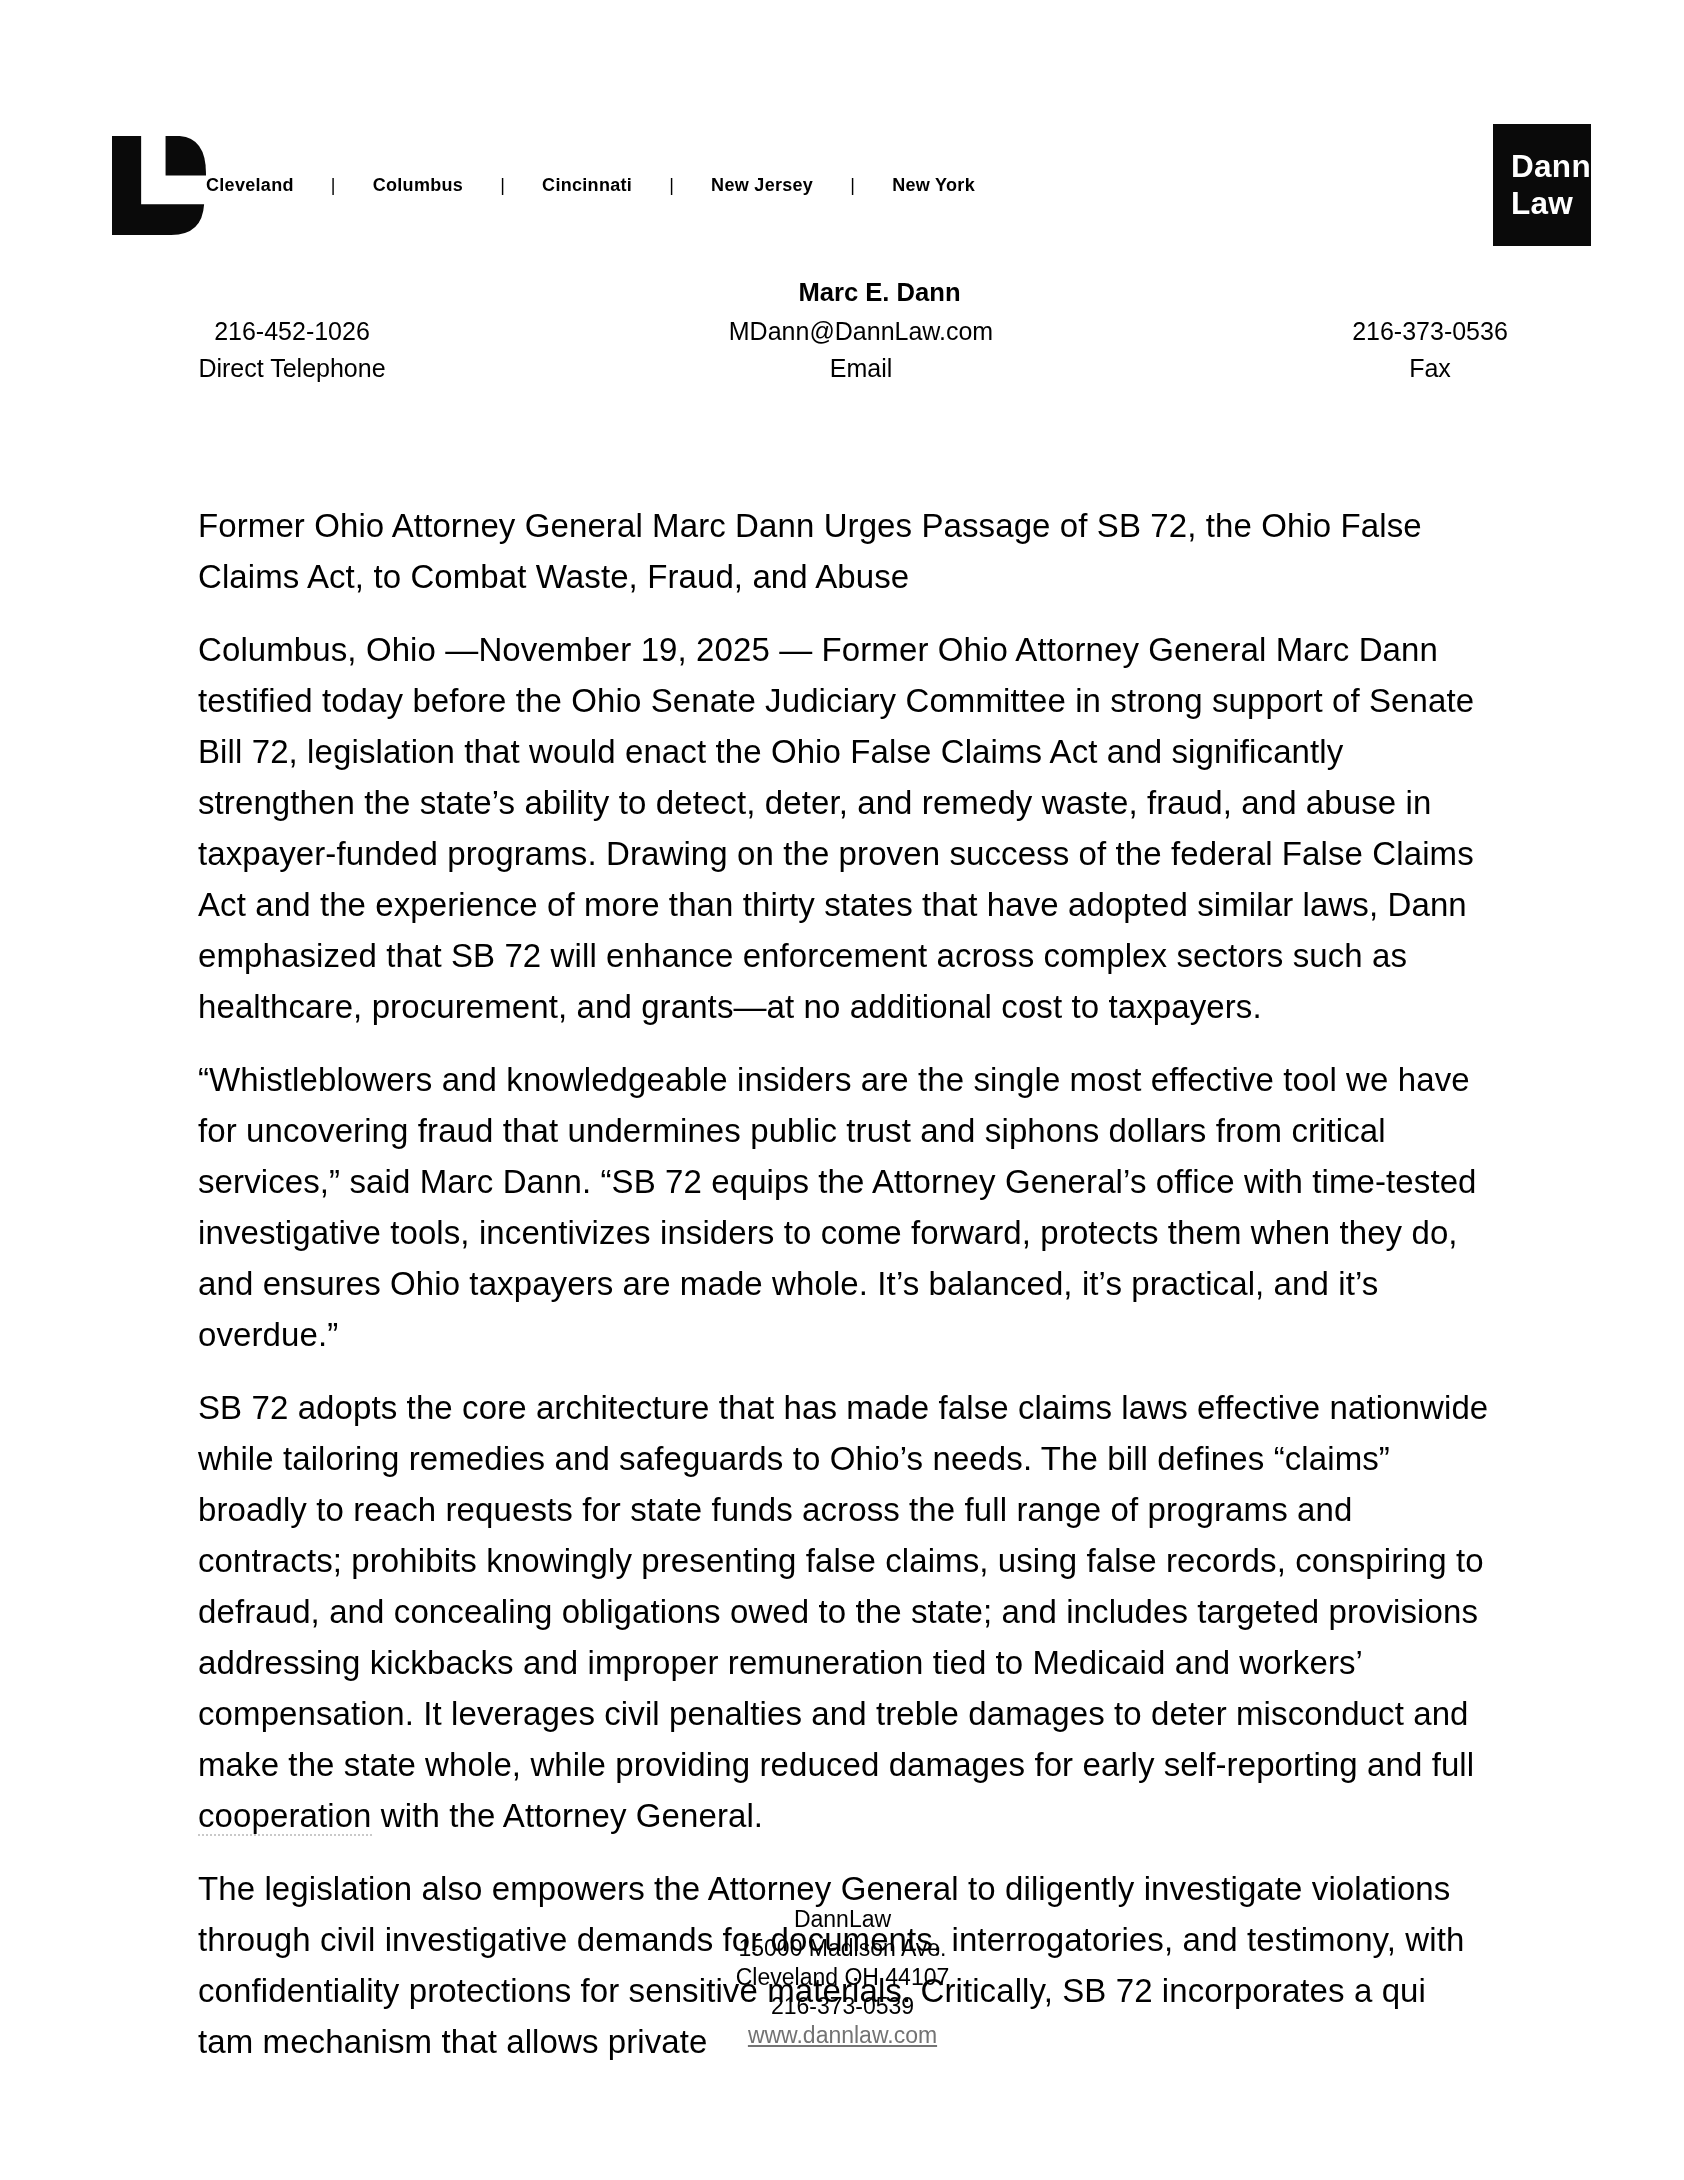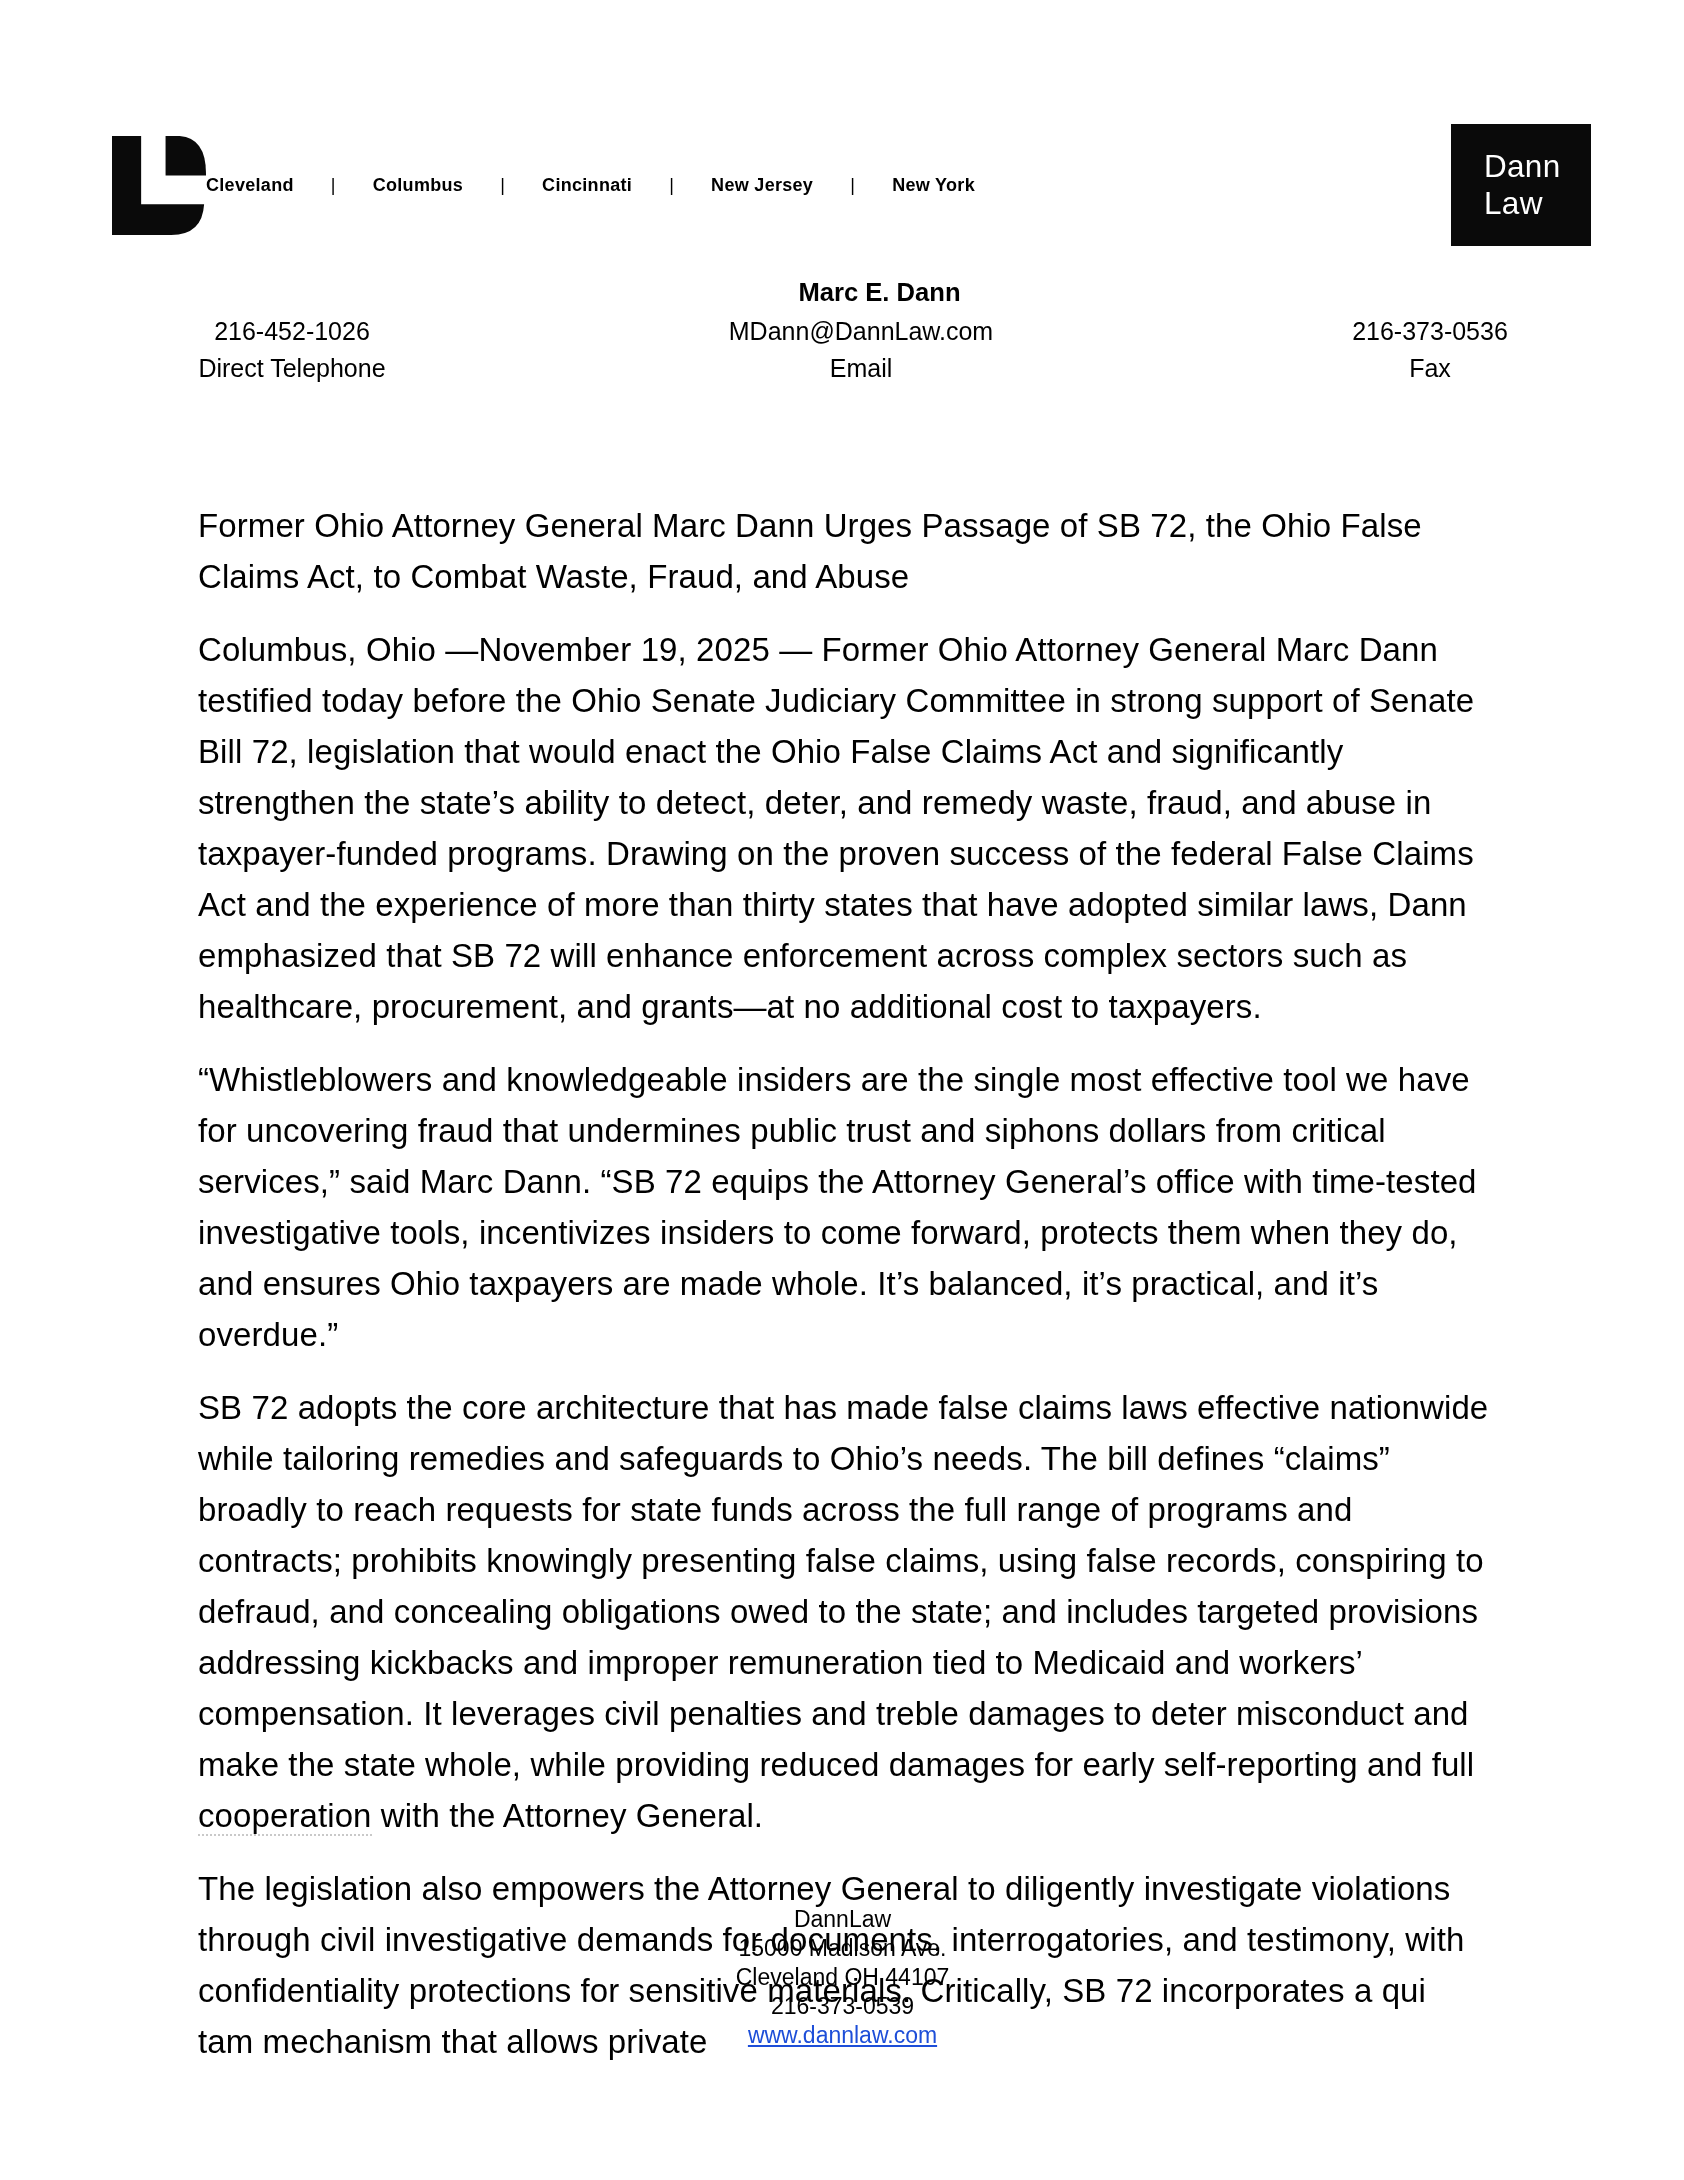--- a/index.html
+++ b/index.html
@@ -31,31 +31,31 @@
     display: flex;
     align-items: center;
     font-size: 18px;
     font-weight: 700;
     letter-spacing: 0.3px;
     white-space: nowrap;
   }
   .city-sep { margin: 0 37px; font-weight: 400; transform: scaleY(1.05); }
   .badge {
     flex: none;
-    width: 140px;
+    width: 98px;
     height: 122px;
     background: #0a0a0a;
     color: #ffffff;
     box-sizing: border-box;
     display: flex;
     flex-direction: column;
     justify-content: center;
-    padding-left: 33px;
+    padding-left: 18px;
     font-size: 31.5px;
-    font-weight: 400;
+    font-weight: 700;
     line-height: 37px;
     letter-spacing: 0.3px;
   }
 
   
   .contact-name {
     position: absolute;
     top: 278px;
     left: 0;
     width: 100%;
@@ -92,21 +92,21 @@
   
   .footer {
     position: absolute;
     top: 1905px;
     left: 0;
     width: 100%;
     text-align: center;
     font-size: 23px;
     line-height: 29px;
   }
-  .footer a { color: #1d4ed8; text-decoration: underline; }
+  .footer a { color: #737373; text-decoration: underline; }
 </style>
 </head>
 <body>
 
 <div class="page">
 
   <div class="header">
     <div class="logo">
       <svg viewBox="0 0 100 100" preserveAspectRatio="none" aria-hidden="true">
         <path d="M0 0 H31 V69 H98 Q96 100 63 100 H0 Z" fill="#0a0a0a"></path>

